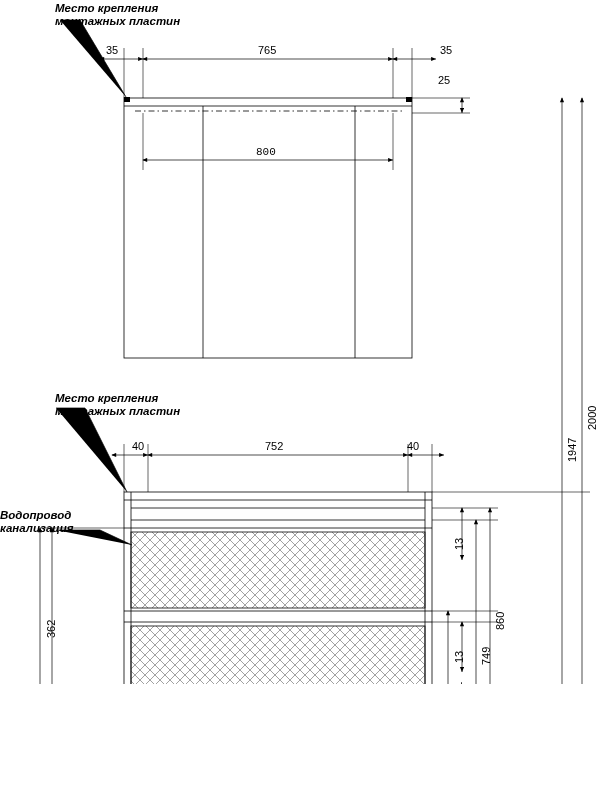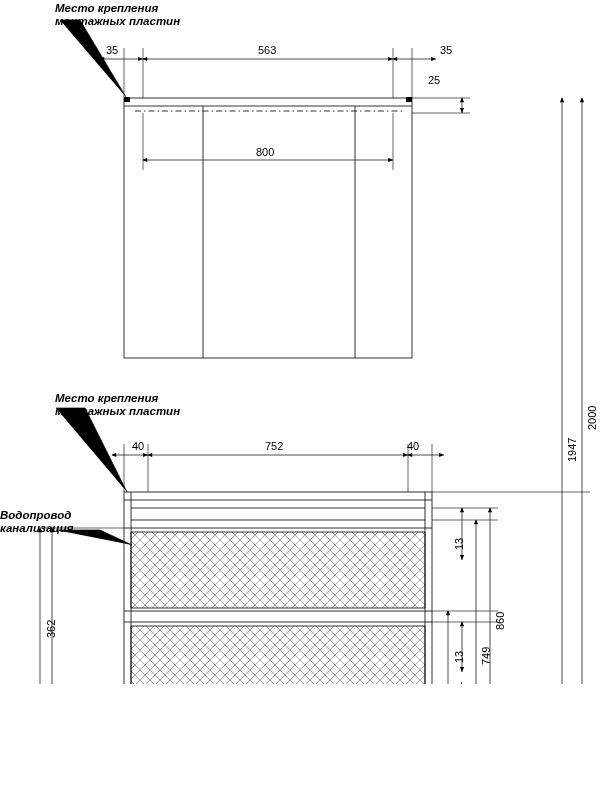--- a/index.html
+++ b/index.html
@@ -129,24 +129,24 @@
 <div class="note" style="left:55px;top:392px;">
   <div>Место крепления</div>
   <div>монтажных пластин</div>
 </div>
 <div class="note" style="left:0px;top:509px;">
   <div>Водопровод</div>
   <div>канализация</div>
 </div>
 
 <div class="lbl" style="left:106px;top:44px;">35</div>
-<div class="lbl" style="left:258px;top:44px;">563</div>
+<div class="lbl" style="left:258px;top:44px;">765</div>
 <div class="lbl" style="left:440px;top:44px;">35</div>
-<div class="lbl" style="left:428px;top:74px;">25</div>
-<div class="lbl" style="left:256px;top:146px;">800</div>
+<div class="lbl" style="left:438px;top:74px;">25</div>
+<div class="lbl" style="left:256px;top:146px;font-family:Liberation Mono, monospace;">800</div>
 
 <div class="lbl" style="left:586px;top:430px;transform:rotate(-90deg);transform-origin:left top;">2000</div>
 <div class="lbl" style="left:566px;top:462px;transform:rotate(-90deg);transform-origin:left top;">1947</div>
 
 <div class="lbl" style="left:132px;top:440px;">40</div>
 <div class="lbl" style="left:265px;top:440px;text-align:center;">752</div>
 <div class="lbl" style="left:407px;top:440px;">40</div>
 <div class="lbl" style="left:453px;top:550px;transform:rotate(-90deg);transform-origin:left top;">13</div>
 <div class="lbl" style="left:453px;top:663px;transform:rotate(-90deg);transform-origin:left top;">13</div>
 <div class="lbl" style="left:494px;top:630px;transform:rotate(-90deg);transform-origin:left top;">860</div>

